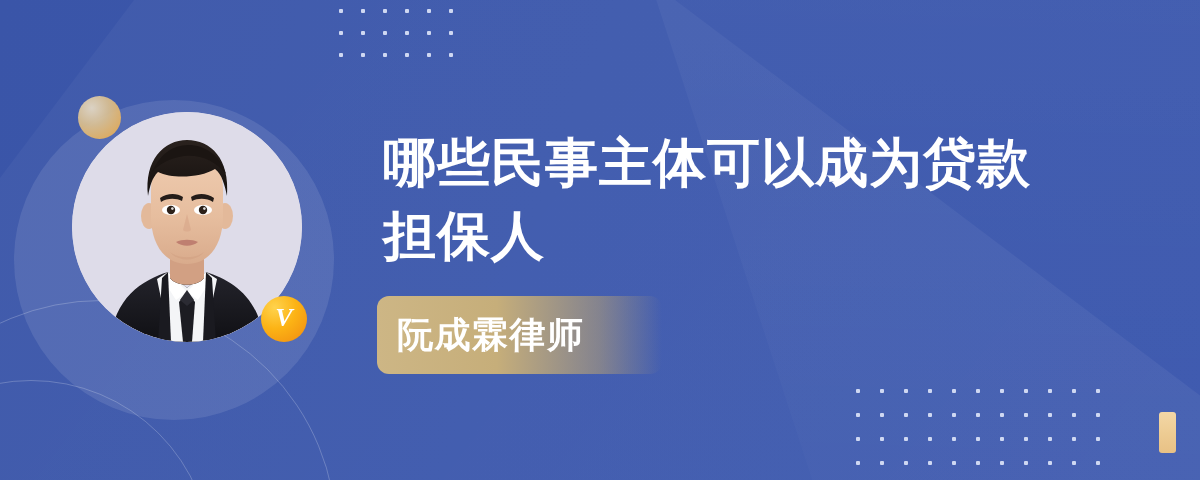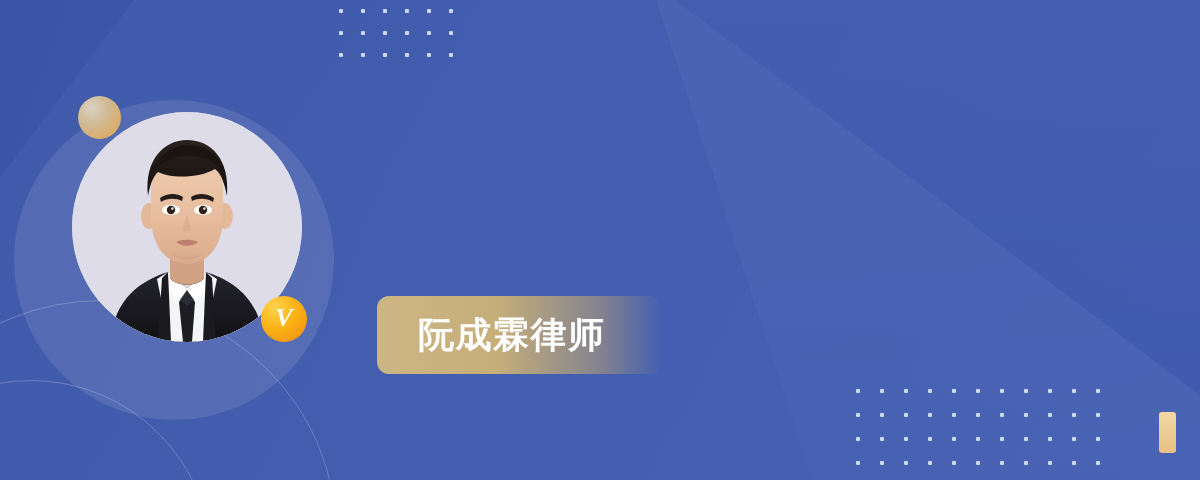--- a/index.html
+++ b/index.html
@@ -145,21 +145,21 @@
     border-radius: 12px;
     background: linear-gradient(90deg, #cdb685 0%, #c6ae7a 42%, rgba(185,162,115,0.55) 78%, rgba(90,105,165,0.0) 100%);
     display: flex;
     align-items: center;
   }
   .name-badge span {
     color: #ffffff;
     font-size: 36px;
     font-weight: 700;
     letter-spacing: 1.5px;
-    padding-left: 41px;
+    padding-left: 20px;
     font-family: "DejaVu Sans", "Liberation Sans", sans-serif;
   }
 
   
   .dot-grid { position: absolute; display: grid; }
   .dot-grid i {
     display: block;
     width: 4px;
     height: 4px;
     border-radius: 1px;
@@ -289,20 +289,21 @@
       </g>
     </svg>
   </div>
 
   <div class="gold-dot"></div>
 
   <div class="verify-badge">
     <span>V</span>
   </div>
 
+  <div class="title"><span>哪些民事主体可以成为贷款担保人</span></div>
 
   <div class="name-badge">
     <span>阮成霖律师</span>
   </div>
 
   <div class="dot-grid dot-grid-bottom">
     <i></i>
       <i></i>
       <i></i>
       <i></i>

